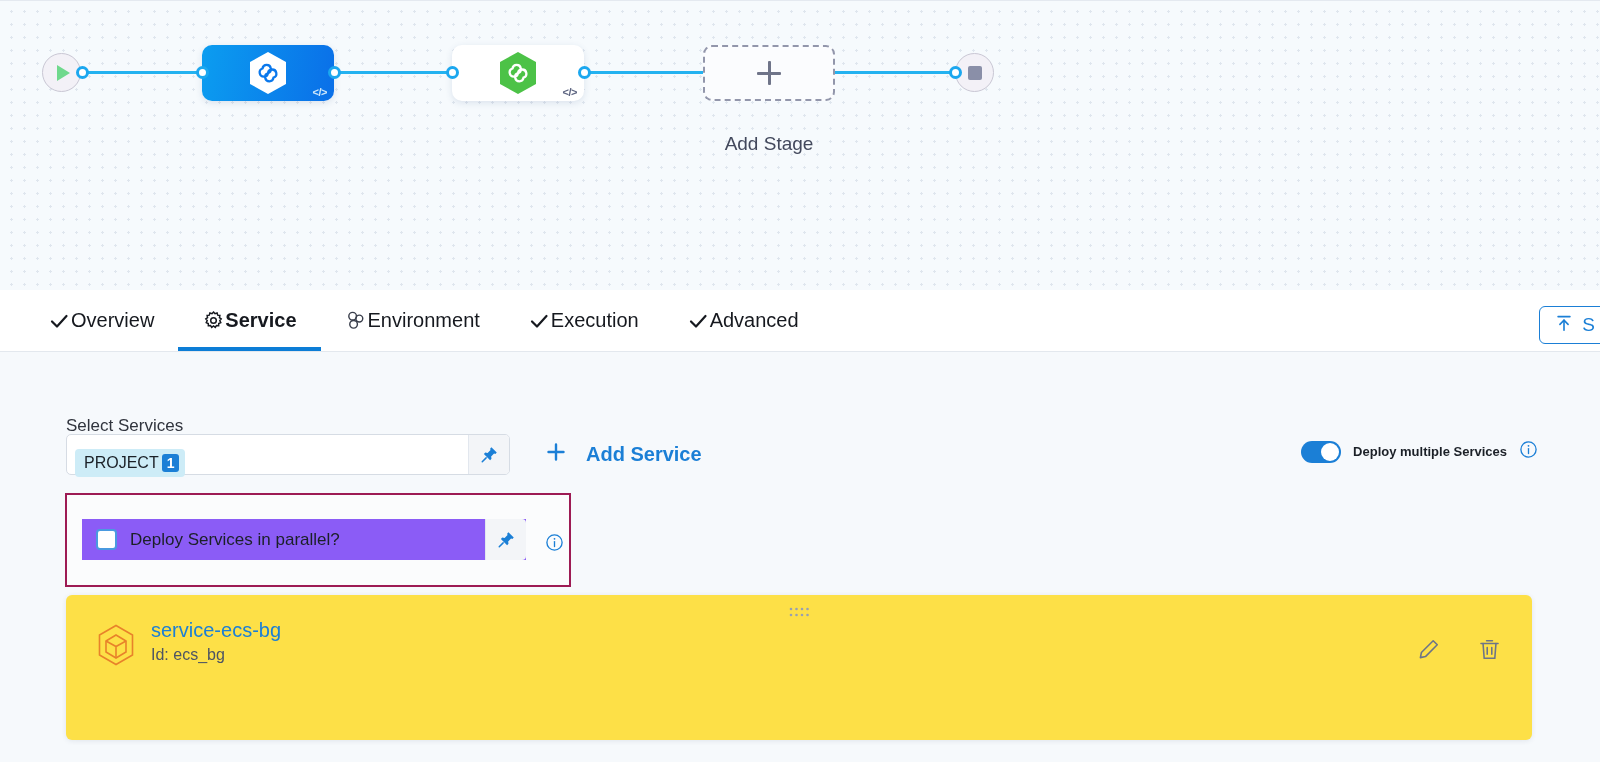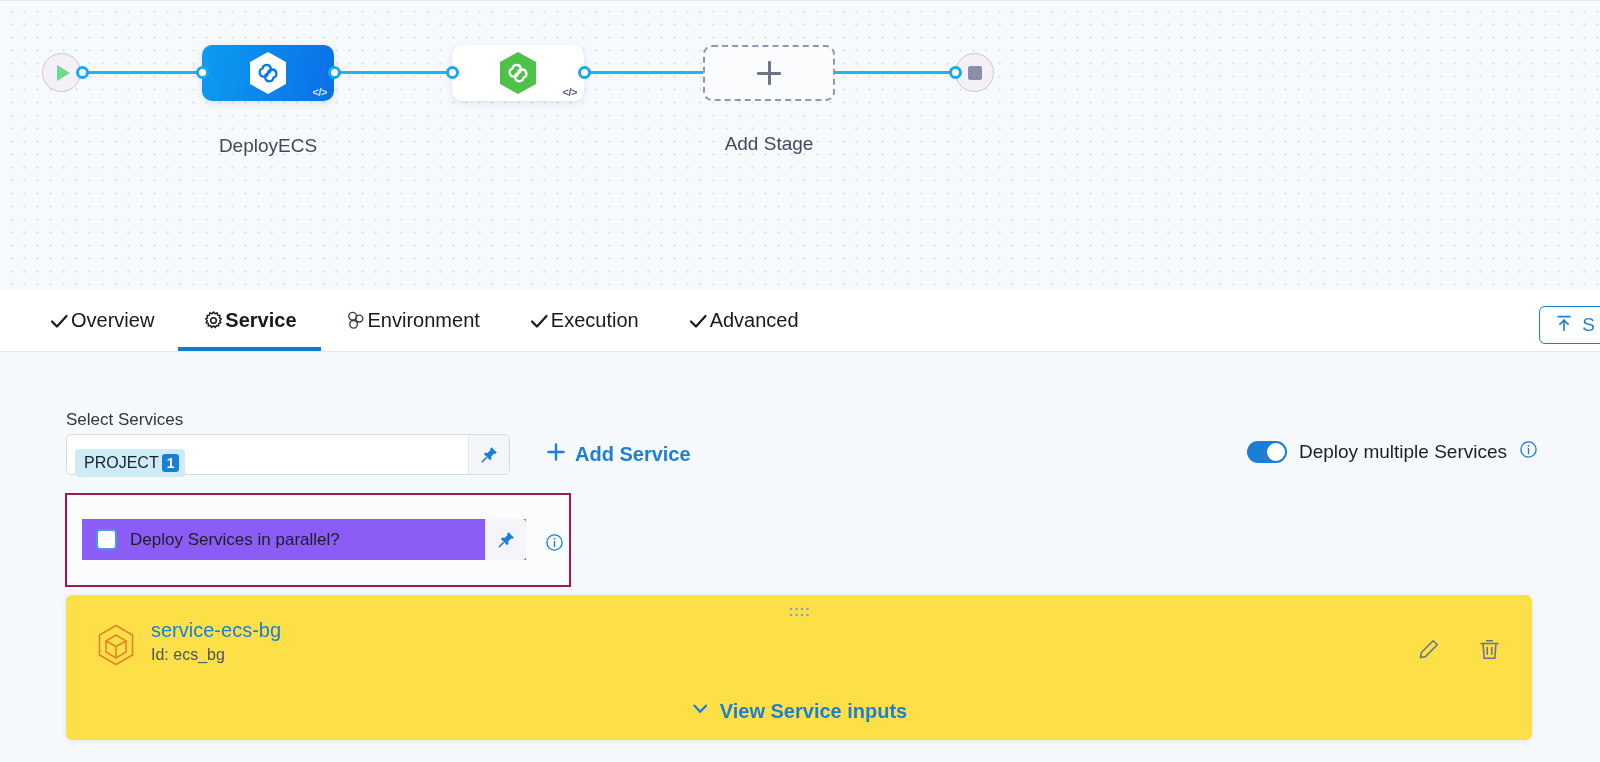--- a/index.html
+++ b/index.html
@@ -101,21 +101,21 @@
     padding: 0 14px; border: 1px solid #1b7fd6; border-radius: 6px;
     background: #ffffff; color: #1b7fd6; font-size: 19px; overflow: hidden;
   }
 
   
   .content {
     position: absolute; left: 0; top: 352px; width: 1600px; height: 410px;
     background: #f6f9fc;
   }
   .section-label {
-    position: absolute; left: 66px; top: 58px;
+    position: absolute; left: 66px; top: 64px;
     font-size: 17px; color: #30343d; font-weight: 400;
   }
 
   .service-select {
     position: absolute; left: 66px; top: 82px;
     width: 444px; height: 41px;
     background: #ffffff; border: 1px solid #d6dce4; border-radius: 5px;
     display: flex; align-items: center;
   }
   .tag {
@@ -129,37 +129,37 @@
   }
   .pin-box {
     margin-left: auto; width: 41px; height: 100%;
     border-left: 1px solid #e2e7ee; background: #f3f5f8;
     display: flex; align-items: center; justify-content: center;
     border-radius: 0 4px 4px 0;
   }
 
   .add-service {
     position: absolute; left: 546px; top: 90px;
-    display: flex; align-items: center; gap: 9px;
+    display: flex; align-items: center; gap: 20px;
     color: #1b7fd6; font-size: 20px; font-weight: 700; cursor: pointer;
   }
 
   .toggle-row {
     position: absolute; right: 62px; top: 88px;
     display: flex; align-items: center; gap: 12px;
   }
   .switch {
     width: 40px; height: 22px; border-radius: 11px; background: #1b7fd6;
     position: relative; flex: none;
   }
   .switch .knob {
     position: absolute; right: 2px; top: 2px;
     width: 18px; height: 18px; border-radius: 50%; background: #ffffff;
   }
-  .toggle-label { font-size: 19px; color: #1b2027; }
+  .toggle-label { font-size: 13px; color: #1b2027; font-weight: bold; }
 
   .highlight-box {
     position: absolute; left: 65px; top: 141px;
     width: 506px; height: 94px;
     border: 2px solid #9d1b54; background: #fbfcfd;
   }
   .checkbox-row {
     position: absolute; left: 15px; top: 24px;
     width: 444px; height: 41px; background: #8b5cf6;
     display: flex; align-items: center;
@@ -221,21 +221,20 @@
       <svg width="40" height="44" viewBox="0 0 40 44">
         <path d="M20 1 L38 11 L38 33 L20 43 L2 33 L2 11 Z" fill="#ffffff"></path>
         <g fill="none" stroke="#0a78ec" stroke-width="2.3" stroke-linecap="round">
           <path d="M14.5 17.5 a4.2 4.2 0 1 0 5.5 4.6 a4.2 4.2 0 1 1 5.5 4.6 a4.2 4.2 0 1 1 -5.5 -4.6 a4.2 4.2 0 1 0 -5.5 -4.6 Z"></path>
         </g>
       </svg>
       <span class="code-glyph on-blue">&lt;/&gt;</span>
     </div>
     <div class="port" style="left:196px; top:66px;"></div>
     <div class="port" style="left:328px; top:66px;"></div>
-    <div class="stage-label" style="left:153px; top:135px;">DeployECS</div>
 
     <div class="stage-node stage-white" style="left:452px; top:45px;">
       <svg width="40" height="44" viewBox="0 0 40 44">
         <path d="M20 1 L38 11 L38 33 L20 43 L2 33 L2 11 Z" fill="#4cc247"></path>
         <g fill="none" stroke="#ffffff" stroke-width="2.3" stroke-linecap="round">
           <path d="M14.5 17.5 a4.2 4.2 0 1 0 5.5 4.6 a4.2 4.2 0 1 1 5.5 4.6 a4.2 4.2 0 1 1 -5.5 -4.6 a4.2 4.2 0 1 0 -5.5 -4.6 Z"></path>
         </g>
       </svg>
       <span class="code-glyph on-white">&lt;/&gt;</span>
     </div>
@@ -417,23 +416,15 @@
         <span>
           <svg width="25" height="25" viewBox="0 0 24 24" fill="none" stroke="#6c7488" stroke-width="1.5" stroke-linecap="round">
             <path d="M3.8 6.2 H20.2"></path>
               <path d="M9.2 3.6 H14.8"></path>
             <path d="M5.8 6.2 L6.9 20.4 H17.1 L18.2 6.2"></path>
             <path d="M9.8 10 V16.6 M14.2 10 V16.6"></path>
           </svg>
         </span>
       </div>
 
-      <div class="view-inputs">
-        <span>
-          <svg width="19" height="19" viewBox="0 0 20 20">
-              <path d="M4 7 L10 13.5 L16 7" fill="none" stroke="#1b7fd6" stroke-width="2.4" stroke-linecap="round" stroke-linejoin="round"></path>
-            </svg>
-        </span>
-        <span>View Service inputs</span>
-      </div>
     </div>
   </div>
 </div>
 
 </body></html>

